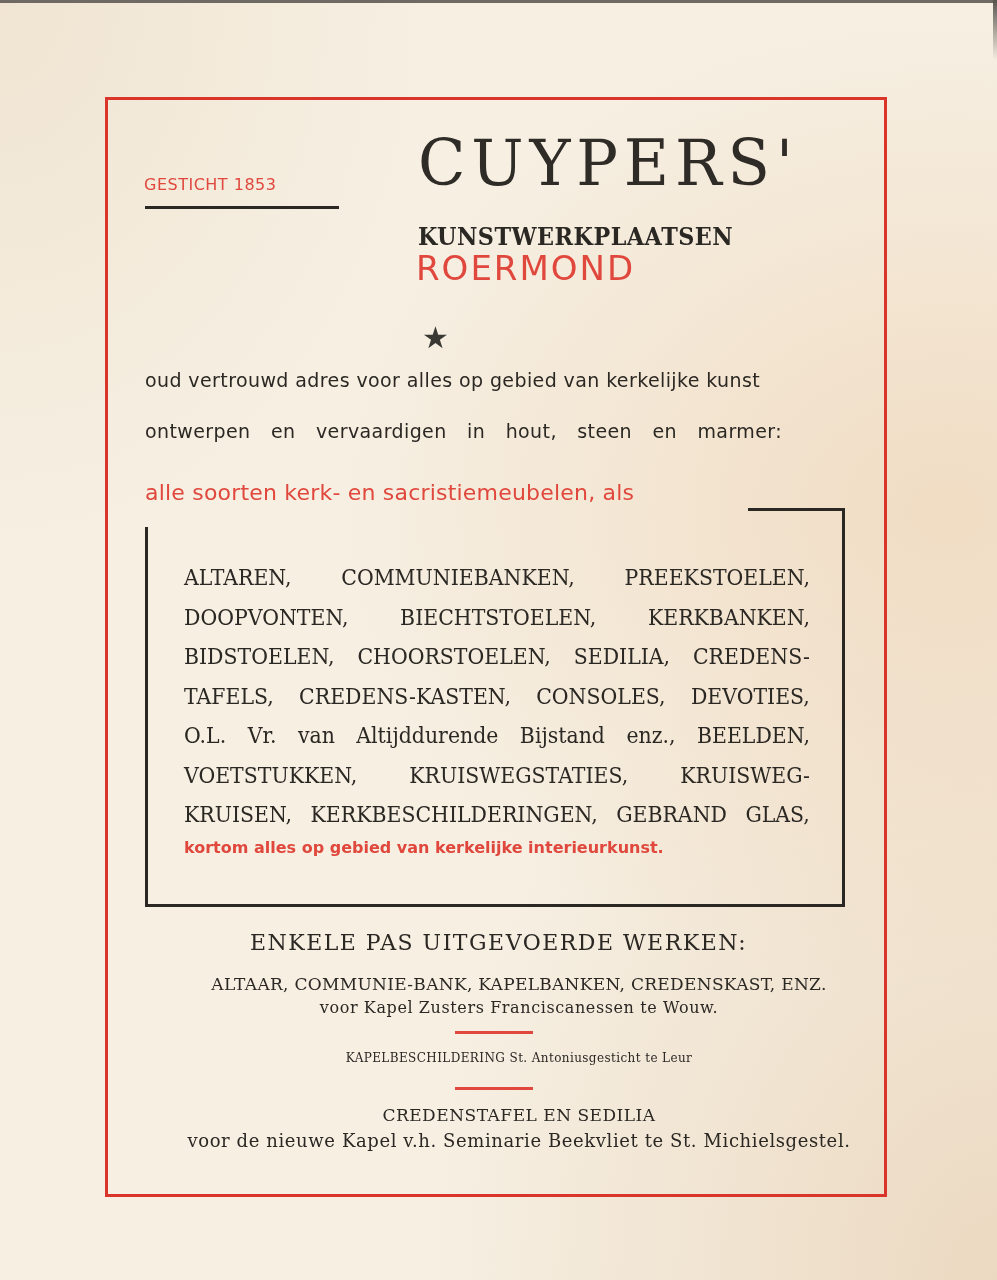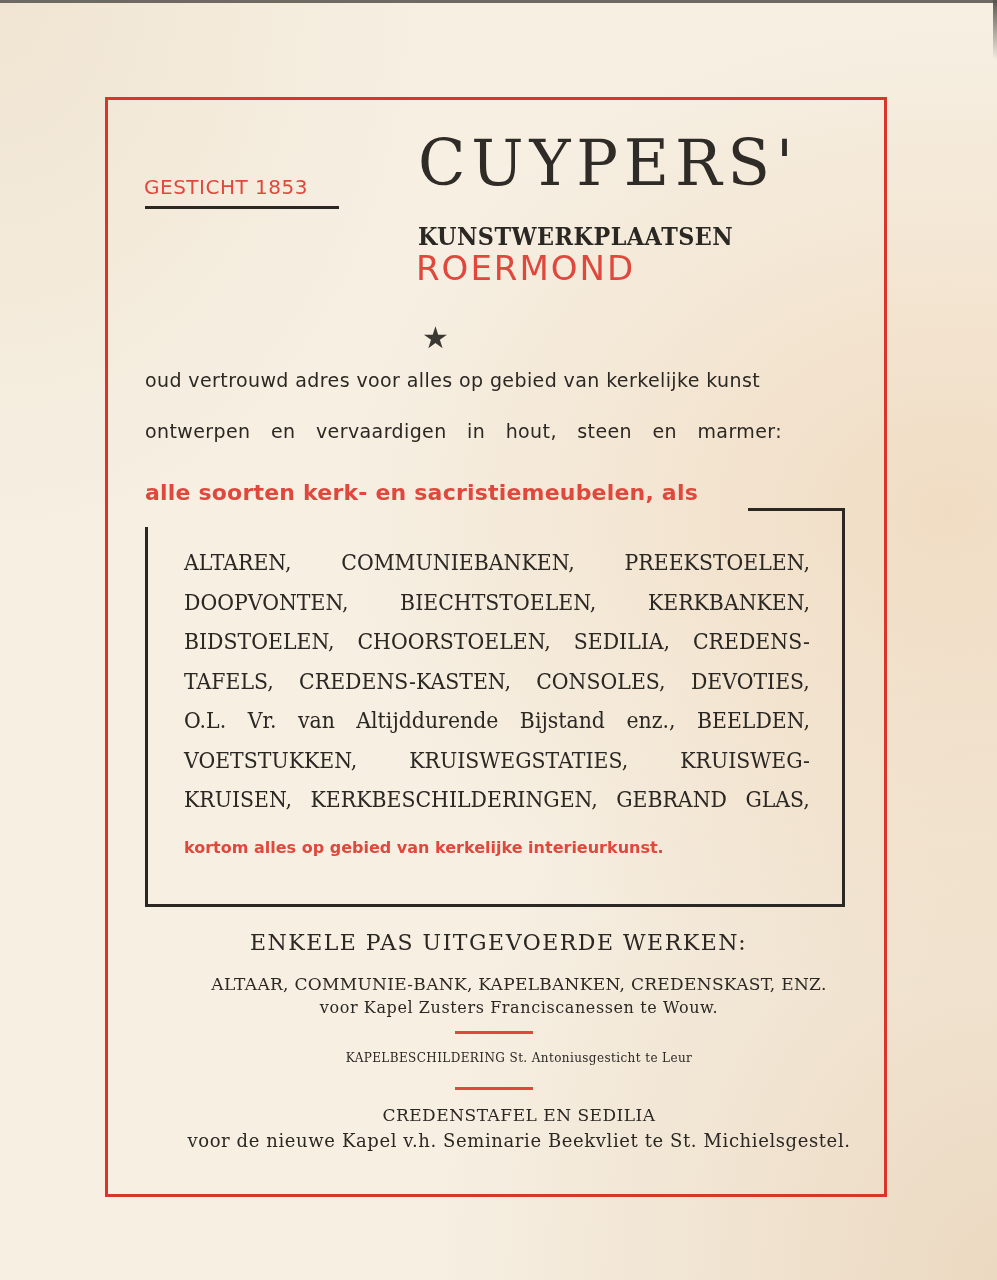--- a/index.html
+++ b/index.html
@@ -17,21 +17,21 @@
     .page-edge-right { position: absolute; right: 0; top: 0; width: 4px; height: 60px; background: linear-gradient(#5a5650, rgba(90,86,80,0)); }
 
     .frame {
       position: absolute; left: 105px; top: 97px; width: 776px; height: 1094px;
       border: 3px solid #d9352b; box-sizing: content-box;
     }
     .abs { position: absolute; white-space: nowrap; }
 
     .founded {
       left: 144px; top: 175px; font-family: "DejaVu Sans", sans-serif;
-      font-size: 20px; color: #e0483d; letter-spacing: 0.5px;
+      font-size: 16px; color: #e0483d; letter-spacing: 0.5px;
     }
     .founded-rule { left: 145px; top: 206px; width: 194px; height: 3px; background: #2b2824; }
 
     .brand {
       left: 418px; top: 126px; font-family: "DejaVu Serif", serif;
       font-size: 64px; font-weight: normal; letter-spacing: 6px; color: #2f2c28;
       transform: scaleX(0.97); transform-origin: left top;
     }
     .sub-brand {
       left: 418px; top: 222px; font-family: "DejaVu Serif", serif;
@@ -46,28 +46,28 @@
 
     .intro {
       left: 145px; font-family: "DejaVu Sans", sans-serif; font-size: 19px;
       letter-spacing: 0.4px; color: #2b2824; text-transform: lowercase;
     }
     .intro.l1 { top: 369px; }
     .intro.l2 { top: 420px; word-spacing: 14px; }
 
     .cat-heading {
       left: 145px; top: 480px; font-family: "DejaVu Sans", sans-serif; font-size: 22px;
-      color: #e0483d; font-weight: bold; text-transform: lowercase; letter-spacing: 0.2px;
+      color: #e0483d; font-weight: normal; text-transform: lowercase; letter-spacing: 0.2px;
     }
     .box-top { left: 748px; top: 508px; width: 96px; height: 3px; background: #2b2824; }
     .box-left { left: 145px; top: 527px; width: 3px; height: 380px; background: #2b2824; }
     .box-right { left: 842px; top: 508px; width: 3px; height: 399px; background: #2b2824; }
     .box-bottom { left: 145px; top: 904px; width: 700px; height: 3px; background: #2b2824; }
 
-    .items { left: 184px; top: 543px; width: 626px; }
+    .items { left: 184px; top: 558px; width: 626px; }
     .items .line {
       font-family: "DejaVu Serif", serif; font-size: 22px; line-height: 39.5px; color: #2b2824;
       text-align: justify; text-align-last: justify; white-space: nowrap; display: block;
       transform: scaleX(0.93); transform-origin: left top; width: 673px;
     }
     .closing {
       left: 184px; top: 838px; font-family: "DejaVu Sans", sans-serif; font-size: 16px;
       color: #e0483d; font-weight: bold; text-transform: lowercase;
     }
 

